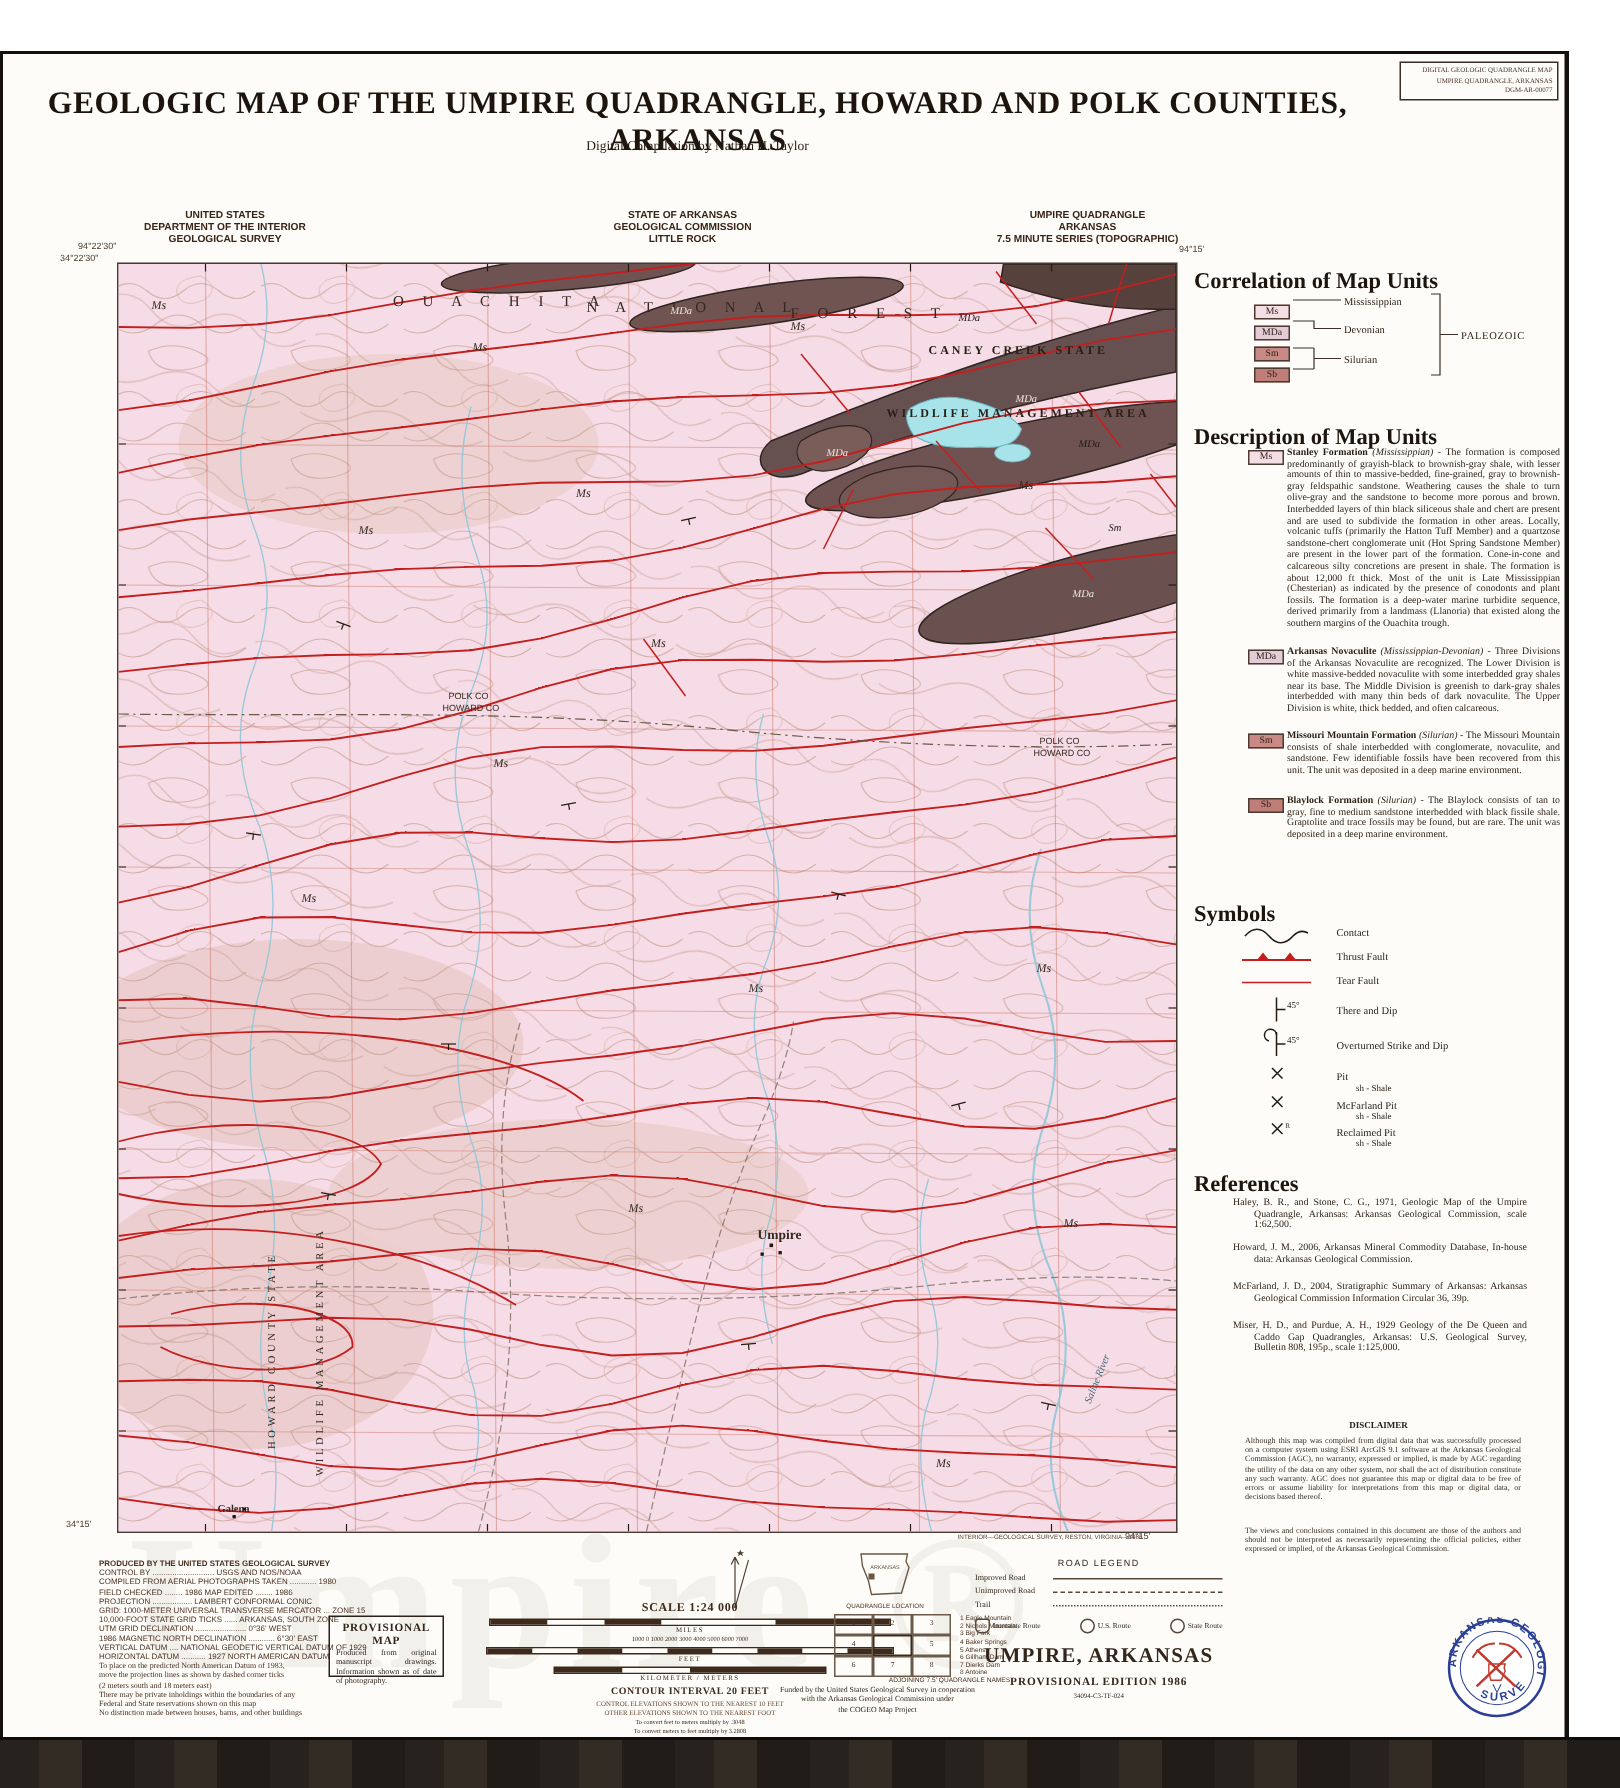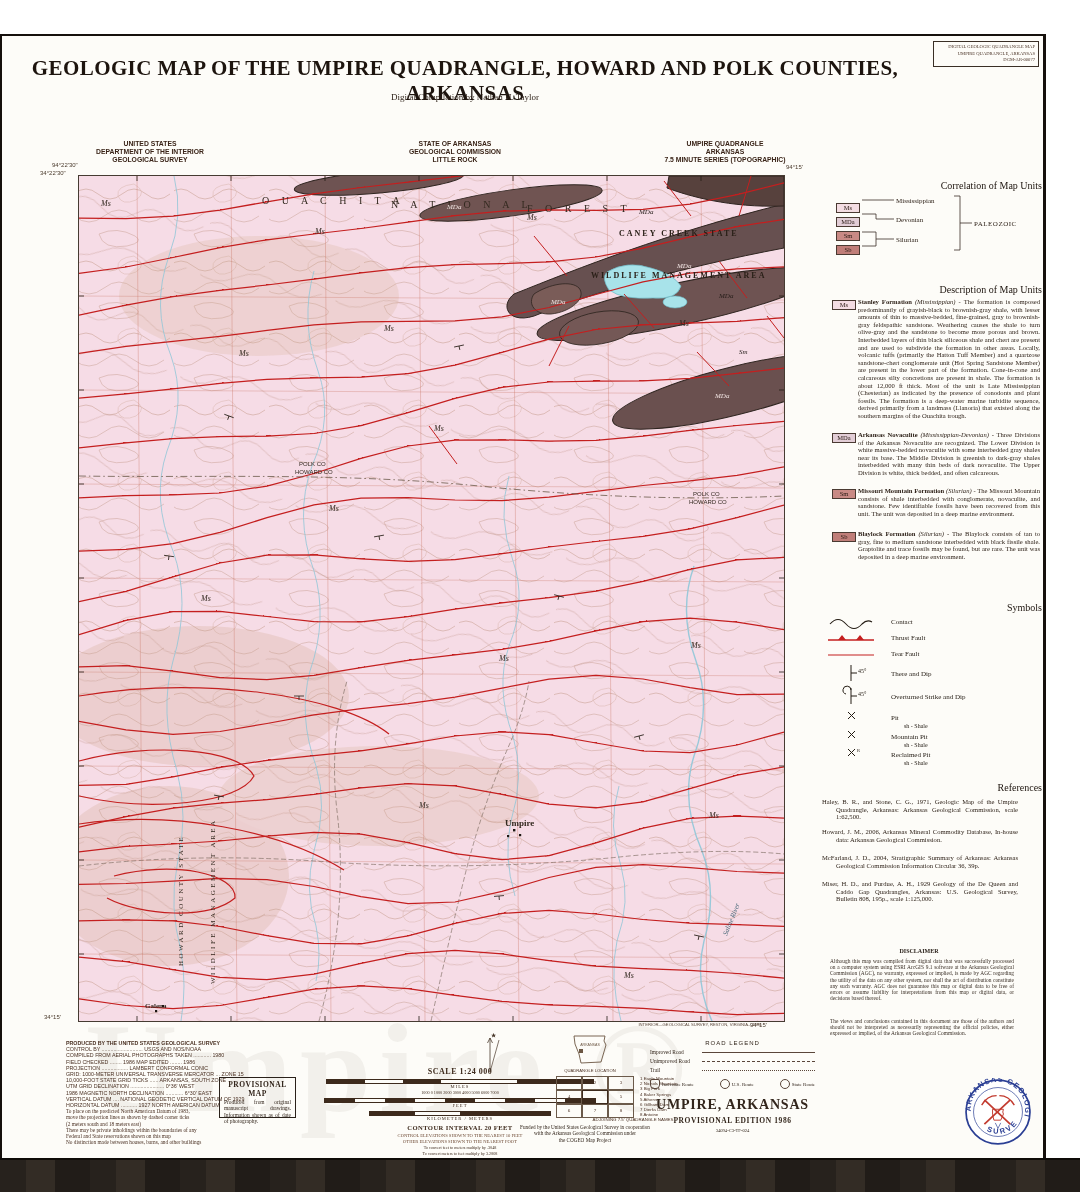--- a/index.html
+++ b/index.html
@@ -24,21 +24,21 @@
   .agency{font-family:"Liberation Sans",sans-serif;font-size:6.8px;font-weight:bold;
      line-height:8.2px;text-align:center;color:#3a2418;}
   .agL{left:60px;top:140px;width:180px;}
   .agC{left:355px;top:140px;width:200px;}
   .agR{left:615px;top:140px;width:220px;}
   
   .map-frame{left:78px;top:175px;width:705px;height:845px;border:1px solid #463b32;background:#f6dce6;}
   .coord{font-size:6px;color:#4a3a2c;font-family:"Liberation Sans",sans-serif;}
   
   .panel{left:796px;top:172px;width:246px;}
-  .sec-title{position:absolute;width:246px;text-align:right;font-weight:normal;font-size:10px;color:#1d140e;}
+  .sec-title{position:absolute;width:246px;text-align:left;font-weight:bold;font-size:15px;color:#1d140e;}
   .chip{position:absolute;width:24px;height:10px;border:1px solid #4a3a32;box-sizing:border-box;
      font-size:6.5px;text-align:center;line-height:8.5px;color:#2a1a14;}
   .chip-ms{background:#f4dde3;} .chip-mda{background:#e2cdd6;}
   .chip-sm{background:#c98a85;} .chip-sb{background:#c07e79;}
   .period{position:absolute;font-size:7px;color:#2a1d14;}
   .desc-text{position:absolute;font-size:6.6px;line-height:7.6px;text-align:justify;color:#2a1d14;width:182px;}
   .desc-text b{font-weight:bold;} .desc-text i{font-style:italic;}
   .sym-label{position:absolute;font-size:7px;color:#241c14;}
   .sym-sub{position:absolute;font-size:6px;color:#241c14;}
   .ref{position:absolute;width:196px;font-size:6.6px;line-height:7.6px;text-align:justify;
@@ -449,21 +449,21 @@
   </svg>
   <div class="sym-label" style="left:95px;top:446px;">Contact</div>
   <div class="sym-label" style="left:95px;top:462px;">Thrust Fault</div>
   <div class="sym-label" style="left:95px;top:478px;">Tear Fault</div>
   <div class="sym-sub" style="left:62px;top:496px;">45°</div>
   <div class="sym-label" style="left:95px;top:498px;">There and Dip</div>
   <div class="sym-sub" style="left:62px;top:519px;">45°</div>
   <div class="sym-label" style="left:95px;top:521px;">Overturned Strike and Dip</div>
   <div class="sym-label" style="left:95px;top:542px;">Pit</div>
   <div class="sym-sub" style="left:108px;top:551px;">sh  - Shale</div>
-  <div class="sym-label" style="left:95px;top:561px;">Mountain Pit</div>
+  <div class="sym-label" style="left:95px;top:561px;">McFarland Pit</div>
   <div class="sym-sub" style="left:108px;top:570px;">sh  - Shale</div>
   <div class="sym-sub" style="left:61px;top:576px;font-size:4.5px;">R</div>
   <div class="sym-label" style="left:95px;top:579px;">Reclaimed Pit</div>
   <div class="sym-sub" style="left:108px;top:588px;">sh  - Shale</div>
 
   <div class="sec-title" style="top:610px;">References</div>
   <div class="ref" style="left:26px;top:626px;">Haley, B. R., and Stone, C. G., 1971, Geologic Map of the Umpire Quadrangle, Arkansas: Arkansas Geological Commission, scale 1:62,500.</div>
   <div class="ref" style="left:26px;top:656px;">Howard, J. M., 2006, Arkansas Mineral Commodity Database, In-house data: Arkansas Geological Commission.</div>
   <div class="ref" style="left:26px;top:682px;">McFarland, J. D., 2004, Stratigraphic Summary of Arkansas: Arkansas Geological Commission Information Circular 36, 39p.</div>
   <div class="ref" style="left:26px;top:708px;">Miser, H. D., and Purdue, A. H., 1929 Geology of the De Queen and Caddo Gap Quadrangles, Arkansas: U.S. Geological Survey, Bulletin 808, 195p., scale 1:125,000.</div>

